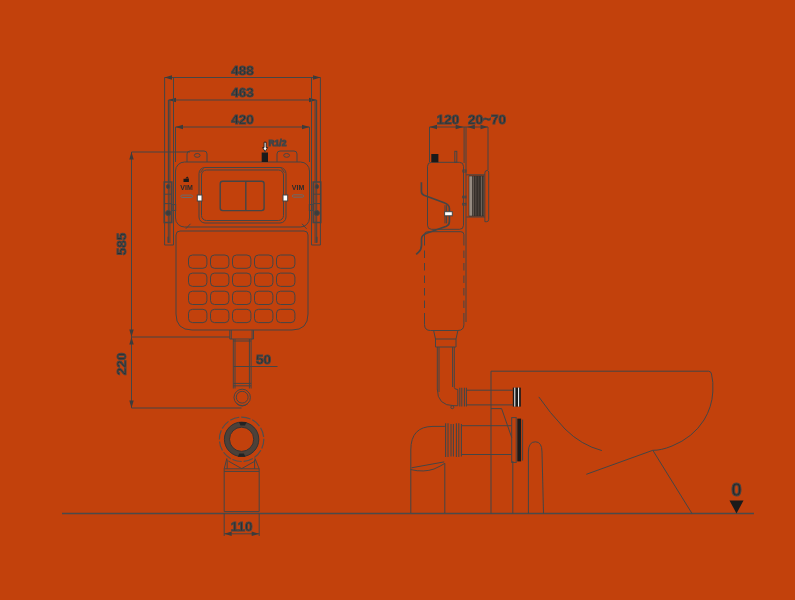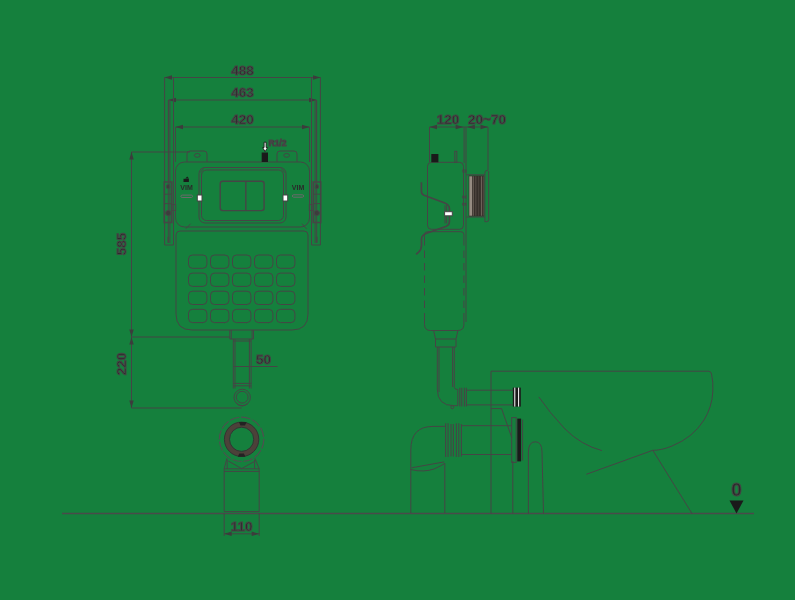--- a/index.html
+++ b/index.html
@@ -1,16 +1,16 @@
 <!DOCTYPE html>
 <html><head>
 <meta charset="utf-8">
 <style>
 html,body{margin:0;padding:0;background:#fff;}
-#wrap{width:795px;height:600px;position:relative;background:#15803d;overflow:hidden;}
+#wrap{width:795px;height:600px;position:relative;background:#c2410c;overflow:hidden;}
 svg{position:absolute;left:0;top:0;filter:blur(0.4px);}
 text{font-family:"Liberation Sans",sans-serif;font-weight:bold;fill:#2a2a2a;}
 </style>
 </head>
 <body>
 <div id="wrap">
 <svg width="795" height="600" viewBox="0 0 795 600">
 <g fill="none" stroke="#454545" stroke-width="1">
 
 <line x1="62" y1="513.5" x2="754" y2="513.5" stroke="#4a4a4a" stroke-width="1.3"></line>

